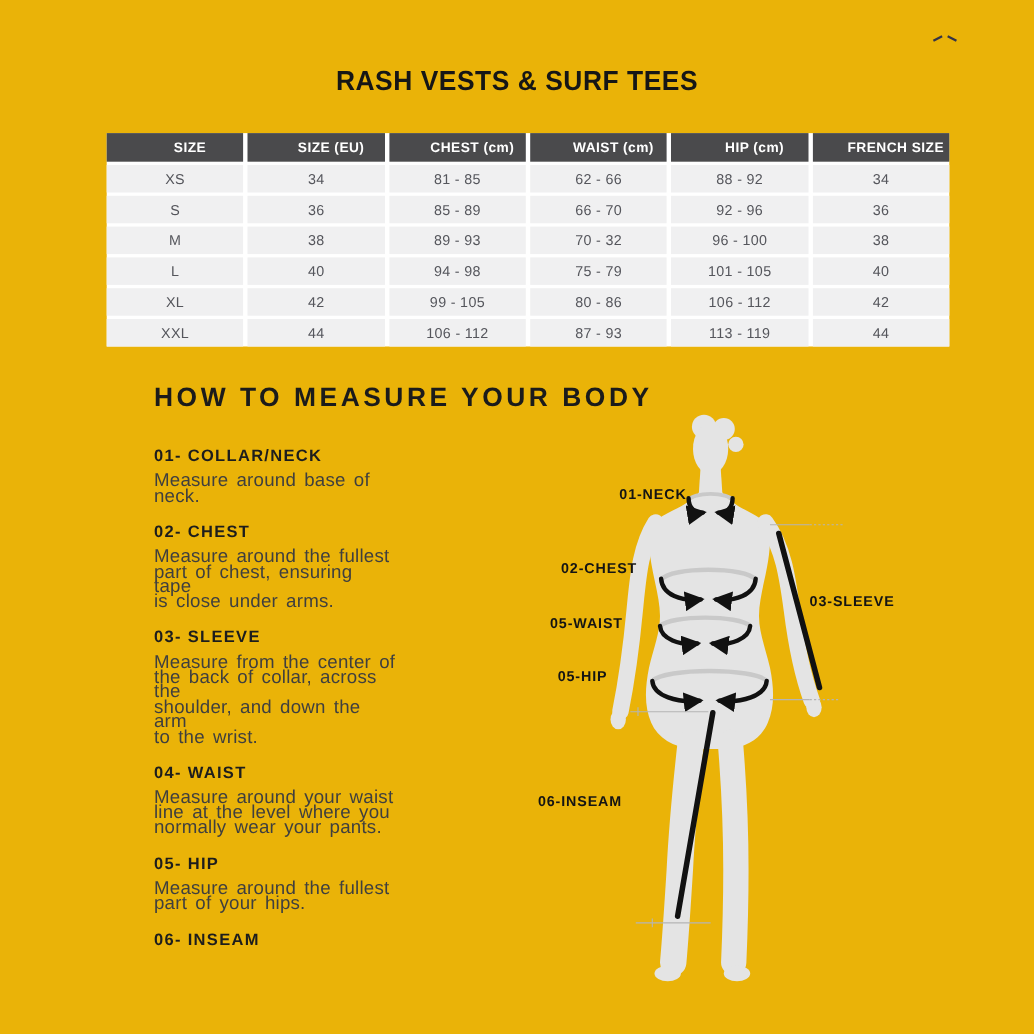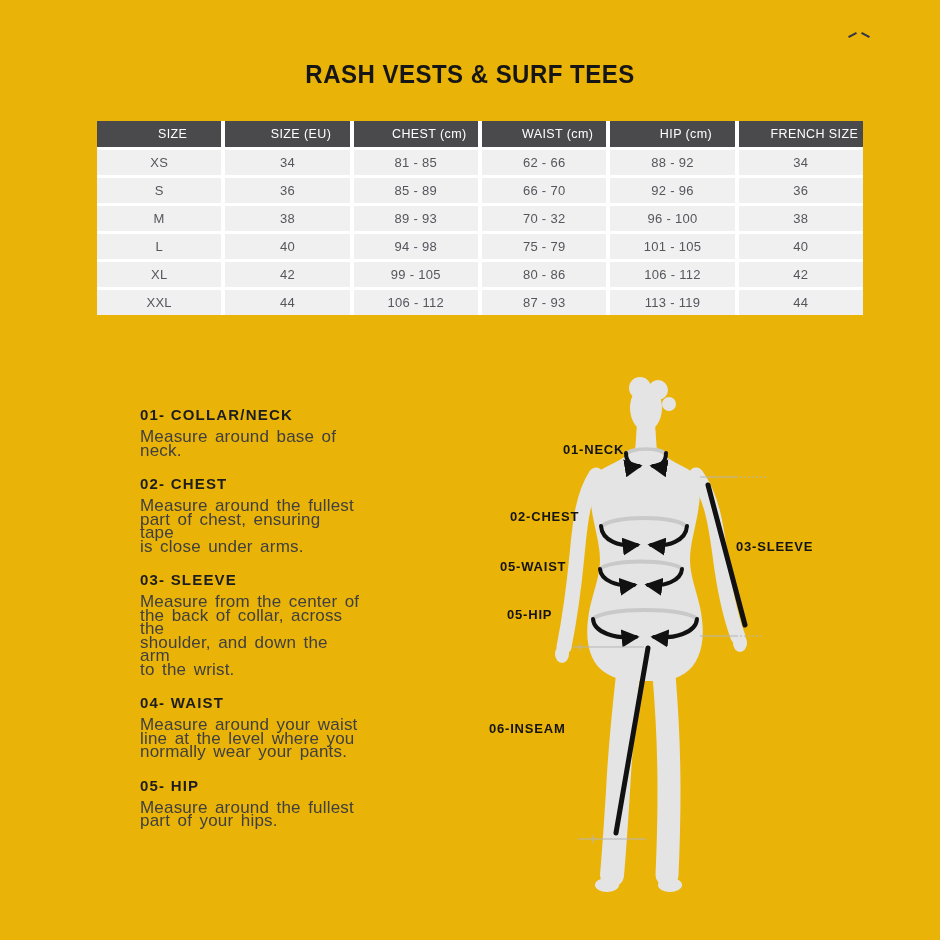--- a/index.html
+++ b/index.html
@@ -31,21 +31,21 @@
   .deco-mark i.r{left:13px;transform:rotate(28deg);}
   
   .size-table{
     position:absolute;left:97px;top:121px;width:766px;
     display:grid;grid-template-columns:repeat(6,1fr);
     column-gap:4px;row-gap:3px;background:#fff;
   }
   .size-table .th{
     background:var(--table-header-bg);color:#ffffff;height:26px;
     display:flex;align-items:center;justify-content:center;
-    font-size:12.5px;letter-spacing:.4px;font-weight:400;padding-left:27px;
+    font-size:12.5px;letter-spacing:.4px;font-weight:700;padding-left:27px;
   }
   .size-table .td{
     background:var(--table-row-bg);color:var(--table-row-text);height:25px;
     display:flex;align-items:center;justify-content:center;
     font-size:13px;letter-spacing:.3px;
   }
   
   .measure-heading{
     position:absolute;left:140px;top:348px;
     font-size:24px;font-weight:700;letter-spacing:3.2px;color:#1b1b1b;
@@ -129,20 +129,21 @@
     <div class="td">42</div>
 
     <div class="td">XXL</div>
     <div class="td">44</div>
     <div class="td">106 - 112</div>
     <div class="td">87 - 93</div>
     <div class="td">113 - 119</div>
     <div class="td">44</div>
   </div>
 
+  <div class="measure-heading">HOW TO MEASURE YOUR BODY</div>
 
   <div class="measure-list">
     <div class="measure-item">
       <div class="mi-title">01- COLLAR/NECK</div>
       <div class="mi-text">Measure around base of neck.</div>
     </div>
     <div class="measure-item">
       <div class="mi-title">02- CHEST</div>
       <div class="mi-text">Measure around the fullest
 part of chest, ensuring tape
@@ -160,20 +161,21 @@
       <div class="mi-text">Measure around your waist
 line at the level where you
 normally wear your pants.</div>
     </div>
     <div class="measure-item">
       <div class="mi-title">05- HIP</div>
       <div class="mi-text">Measure around the fullest
 part of your hips.</div>
     </div>
     <div class="measure-item">
+      <div class="mi-title">06- INSEAM</div>
     </div>
   </div>
 
   <div class="diagram">
     <svg width="500" height="565" viewBox="0 0 500 565">
       <defs>
         <marker id="arw" viewBox="0 0 10 10" refX="8" refY="5" markerWidth="4.5" markerHeight="4.5" orient="auto-start-reverse">
           <path d="M0,0 L10,5 L0,10 z" fill="#111111"></path>
         </marker>
       </defs>

